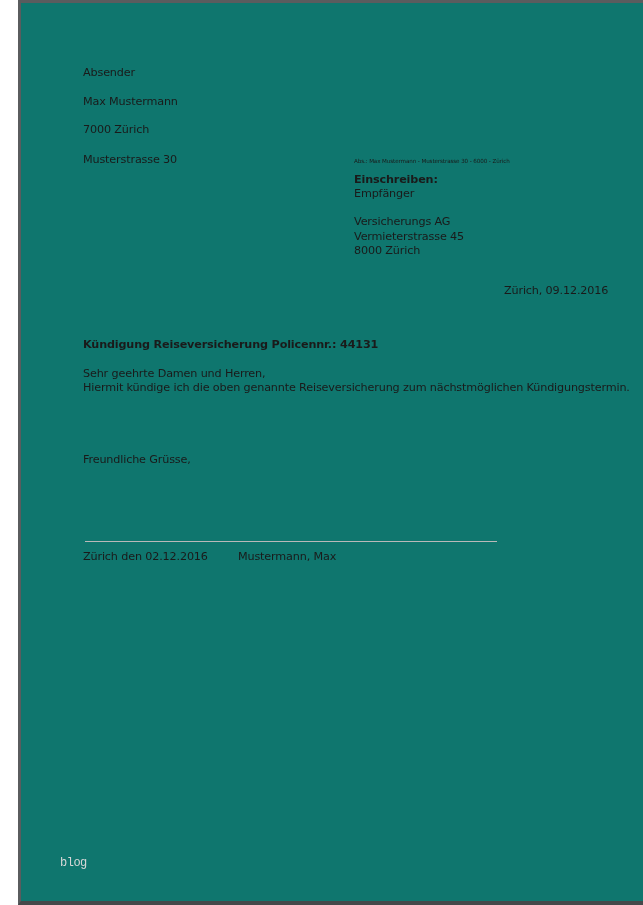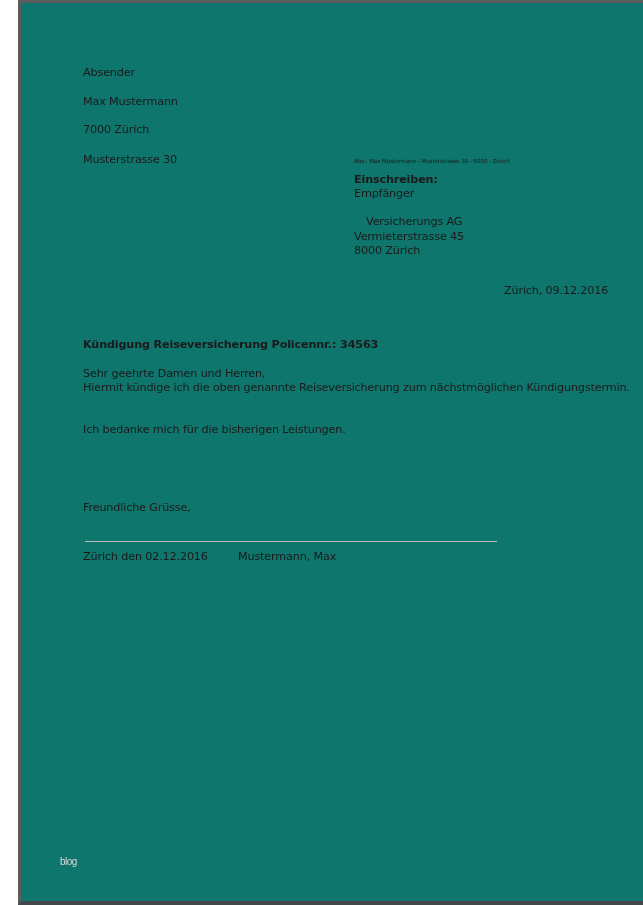--- a/index.html
+++ b/index.html
@@ -46,52 +46,51 @@
       left: 64px;
       top: 538px;
       width: 412px;
       height: 0;
       border-top: 1.5px solid #b9b9b9;
     }
     .watermark {
       position: absolute;
       left: 39px;
       top: 853px;
-      font-size: 10px;
+      font-size: 12px;
       color: #d8d8d8;
-      font-family: Liberation Sans, sans-serif;
+      font-family: Liberation Mono, monospace;
       letter-spacing: -0.5px;
     }
   </style>
 </head>
 <body>
 
 <div class="page">
 
   <div class="t" style="left:62px; top:63px;">Absender</div>
   <div class="t" style="left:62px; top:92px;">Max Mustermann</div>
   <div class="t" style="left:62px; top:106px;margin-top:44px;">Musterstrasse 30</div>
   <div class="t" style="left:62px; top:120px;">7000 Zürich</div>
 
   <div class="t tiny" style="left:333px; top:154px;">Abs.: Max Mustermann - Musterstrasse 30 - 6000 - Zürich</div>
 
   <div class="t bold" style="left:333px; top:170px;text-align:center;">Einschreiben:</div>
   <div class="t" style="left:333px; top:184px;">Empfänger</div>
-  <div class="t" style="left:333px; top:212px;margin-left:12px;">Versicherungs AG</div>
+  <div class="t" style="left:333px; top:212px;">Versicherungs AG</div>
   <div class="t" style="left:333px; top:227px;">Vermieterstrasse 45</div>
   <div class="t" style="left:333px; top:241px;">8000 Zürich</div>
 
   <div class="t" style="left:483px; top:281px;">Zürich, 09.12.2016</div>
 
-  <div class="t bold" style="left:62px; top:335px;">Kündigung Reiseversicherung Policennr.: 34563</div>
+  <div class="t bold" style="left:62px; top:335px;">Kündigung Reiseversicherung Policennr.: 44131</div>
 
   <div class="t" style="left:62px; top:364px;">Sehr geehrte Damen und Herren,</div>
   <div class="t" style="left:62px; top:378px;">Hiermit kündige ich die oben genannte Reiseversicherung zum nächstmöglichen Kündigungstermin.</div>
-  <div class="t" style="left:62px; top:420px;">Ich bedanke mich für die bisherigen Leistungen.</div>
-  <div class="t" style="left:62px; top:450px;margin-top:48px;">Freundliche Grüsse,</div>
+  <div class="t" style="left:62px; top:450px;">Freundliche Grüsse,</div>
 
   <div class="sigline"></div>
 
   <div class="t" style="left:62px; top:547px;">Zürich den 02.12.2016</div>
   <div class="t" style="left:217px; top:547px;">Mustermann, Max</div>
 
   <div class="watermark">blog</div>
 </div>
 
 </body></html>

